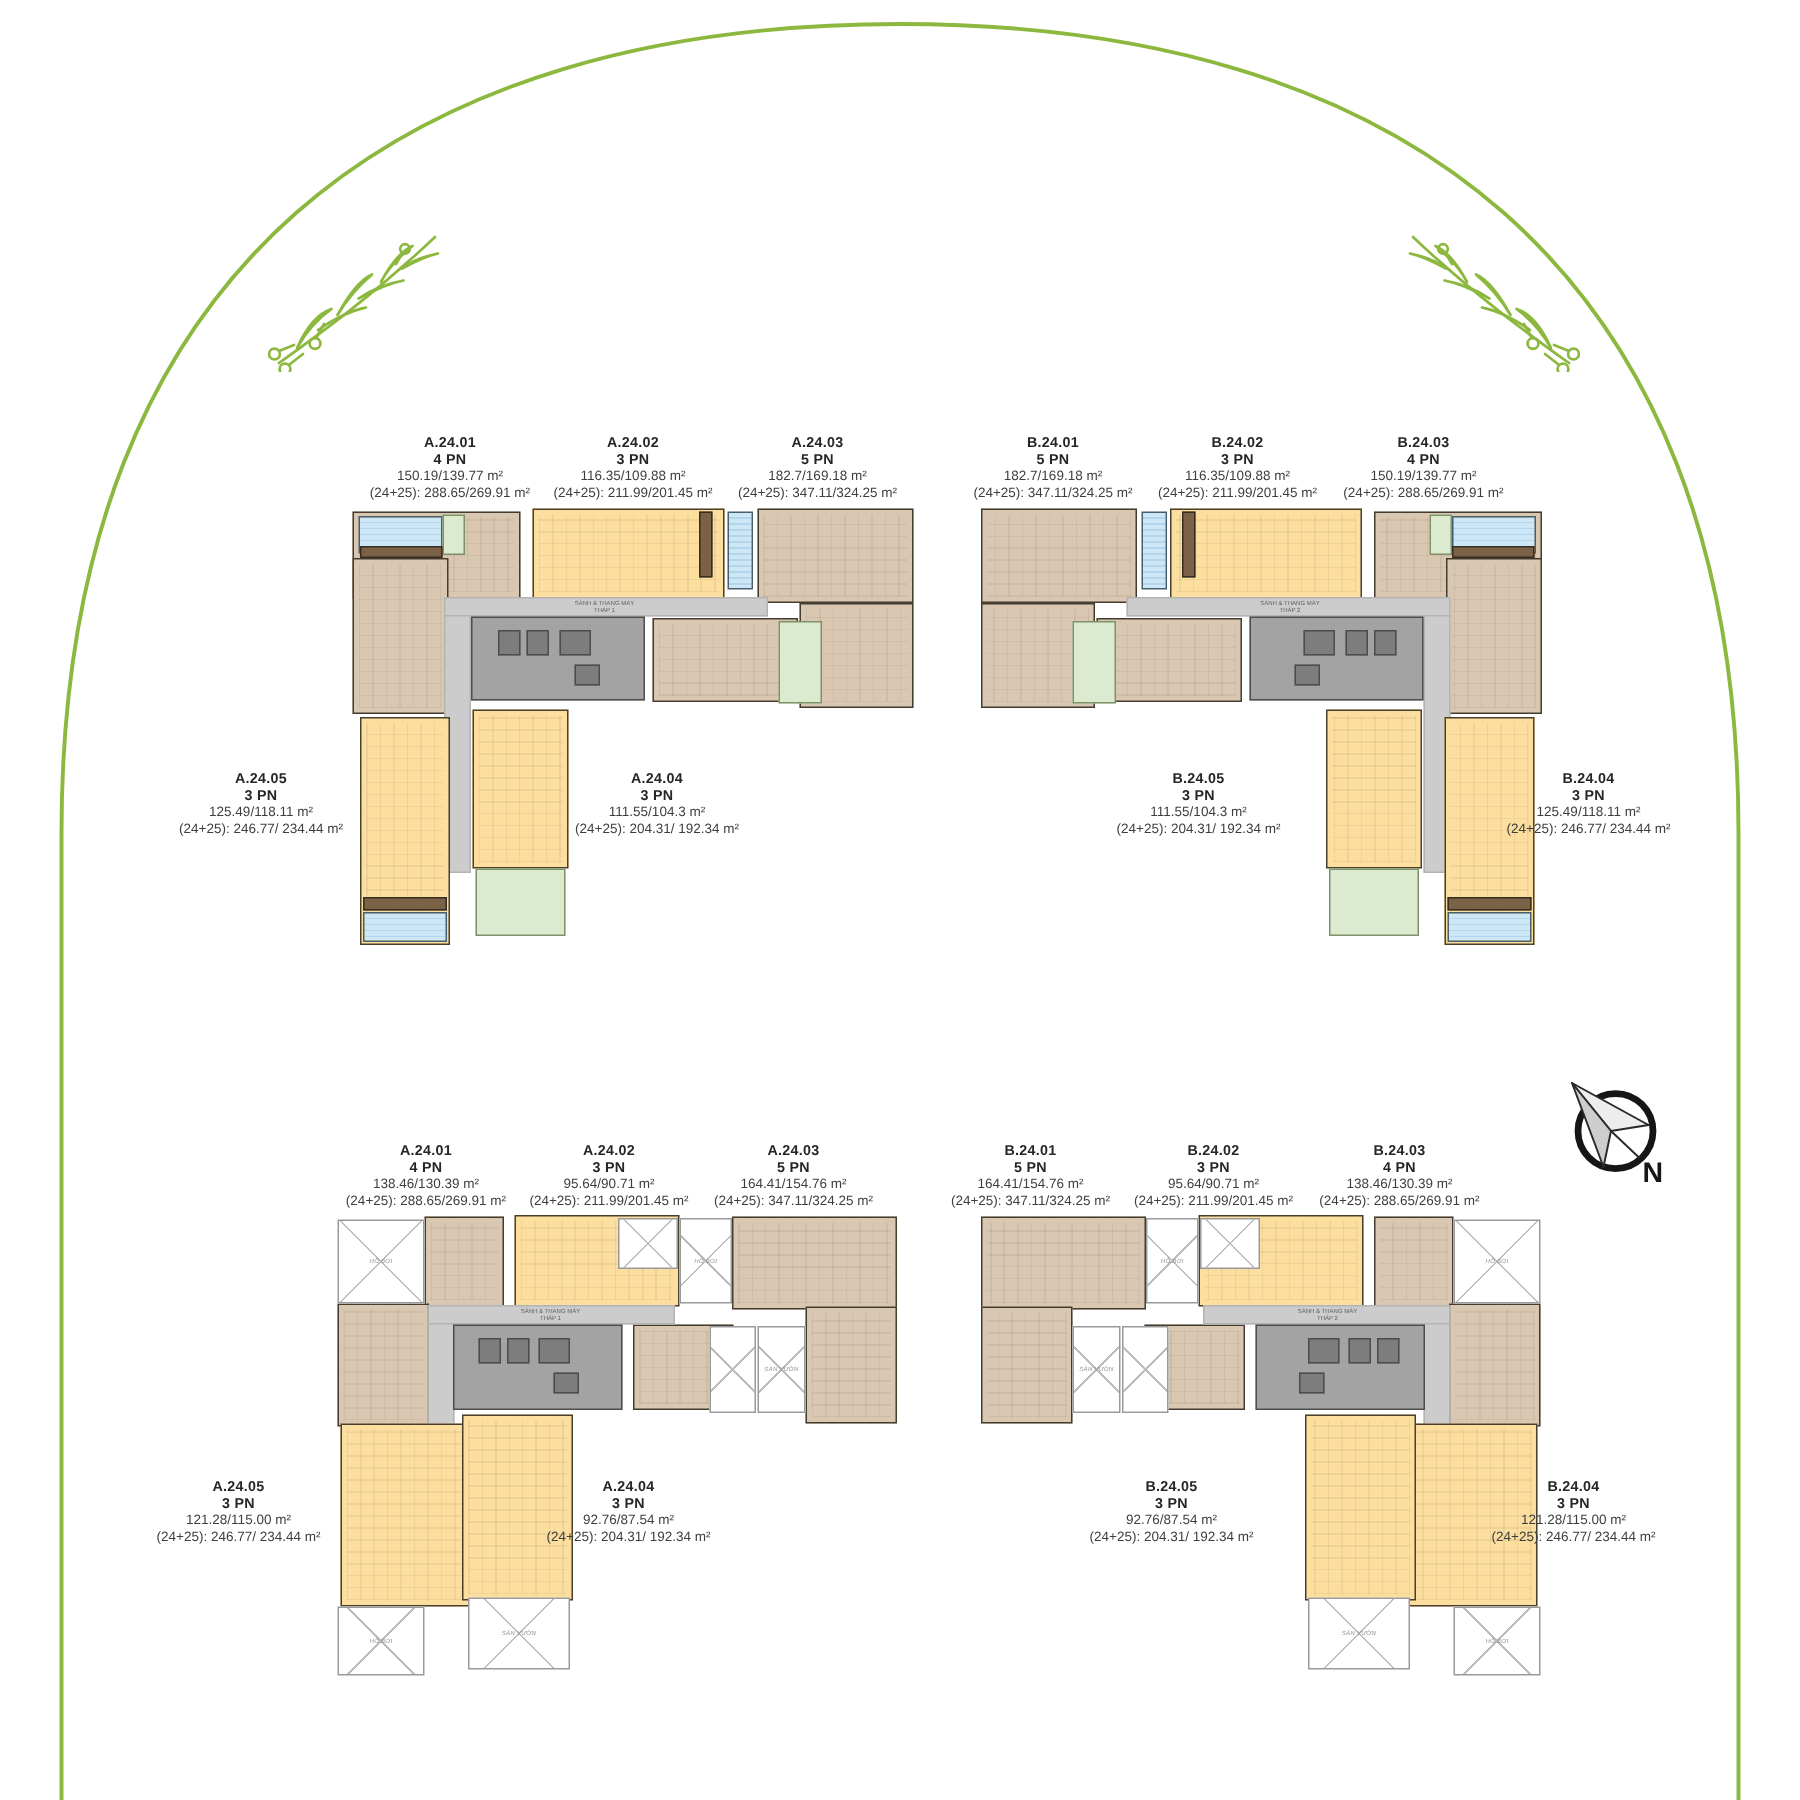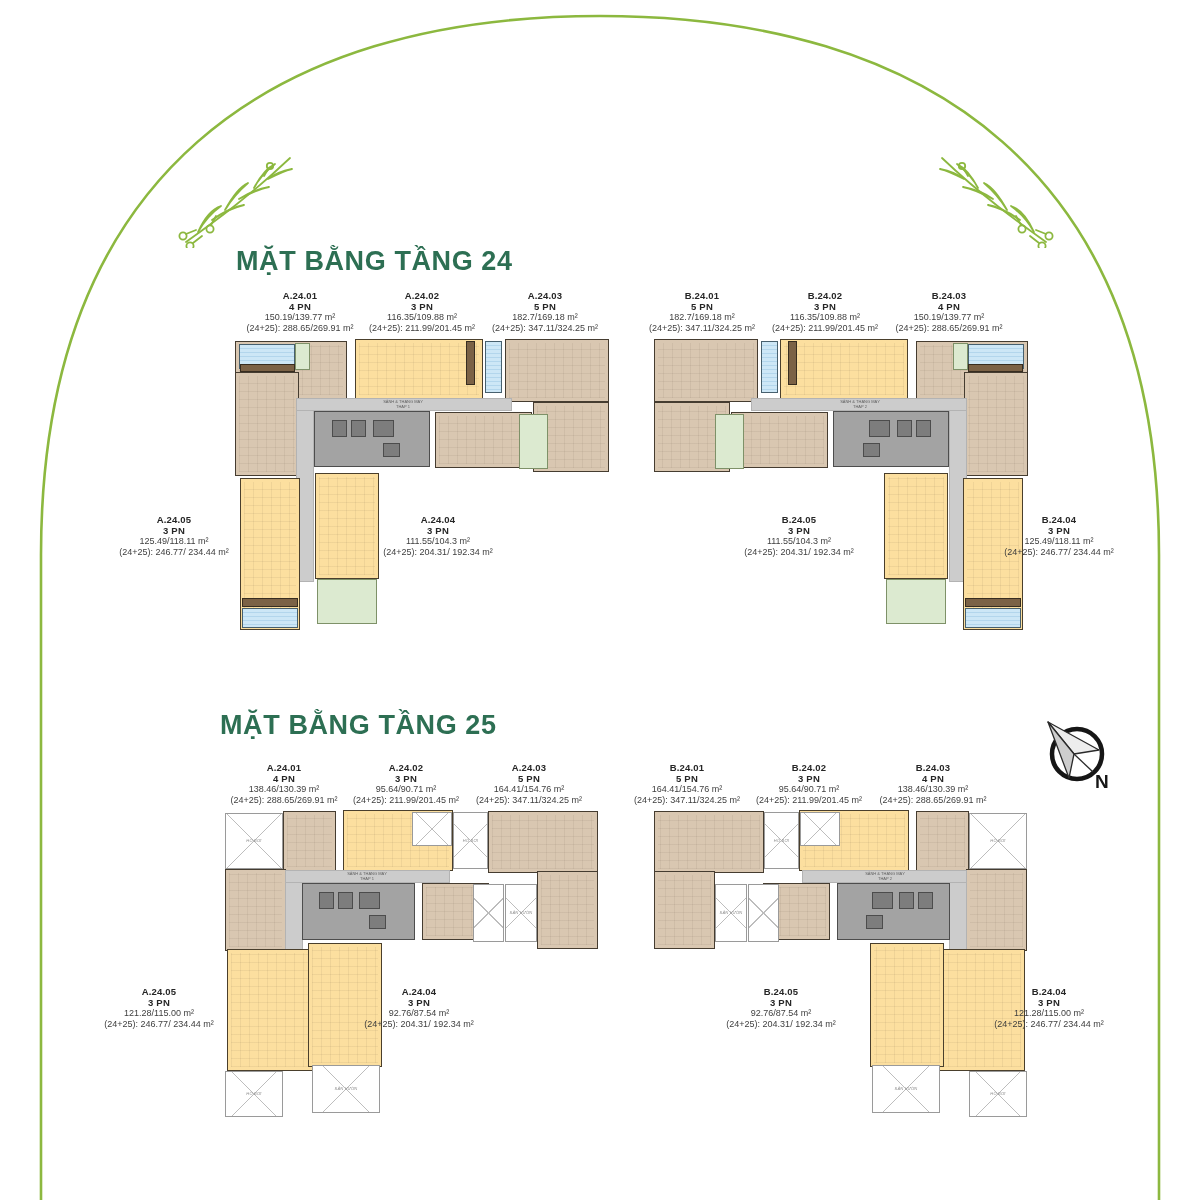--- a/index.html
+++ b/index.html
@@ -77,22 +77,20 @@
         <circle cx="22" cy="100" r="3.6"></circle>
       <path d="M28 84 L18 88"></path>
         <circle cx="15" cy="90" r="3.6"></circle>
       <path d="M48 70 L43 79"></path>
         <circle cx="42" cy="83" r="3.6"></circle>
       <path d="M96 30 L100 23"></path>
         <circle cx="102" cy="20" r="3.2"></circle>
     </g>
   </svg>
 
-  <div class="title" style="left:236px;top:246px">MẶT BẰNG TẦNG 24</div>
-  <div class="title" style="left:220px;top:710px">MẶT BẰNG TẦNG 25</div>
 
   <svg class="abs" style="left:1036px;top:712px" width="85" height="85" viewBox="0 0 85 85">
     <circle cx="41" cy="42" r="25" fill="none" stroke="#161616" stroke-width="4.5"></circle>
     <polygon points="12,10 63,38 38,42" fill="#ededed" stroke="#2a2a2a" stroke-width="1.3" stroke-linejoin="round"></polygon>
     <polygon points="12,10 38,42 33,66" fill="#cdcdcd" stroke="#2a2a2a" stroke-width="1.3" stroke-linejoin="round"></polygon>
     <line x1="38" y1="42" x2="57" y2="60" stroke="#2a2a2a" stroke-width="1.3"></line>
     <text x="59" y="76" font-size="19" font-weight="bold" fill="#161616">N</text>
   </svg>
 
   <div class="wing" style="left:233px;top:336px;width:380px;height:310px">

